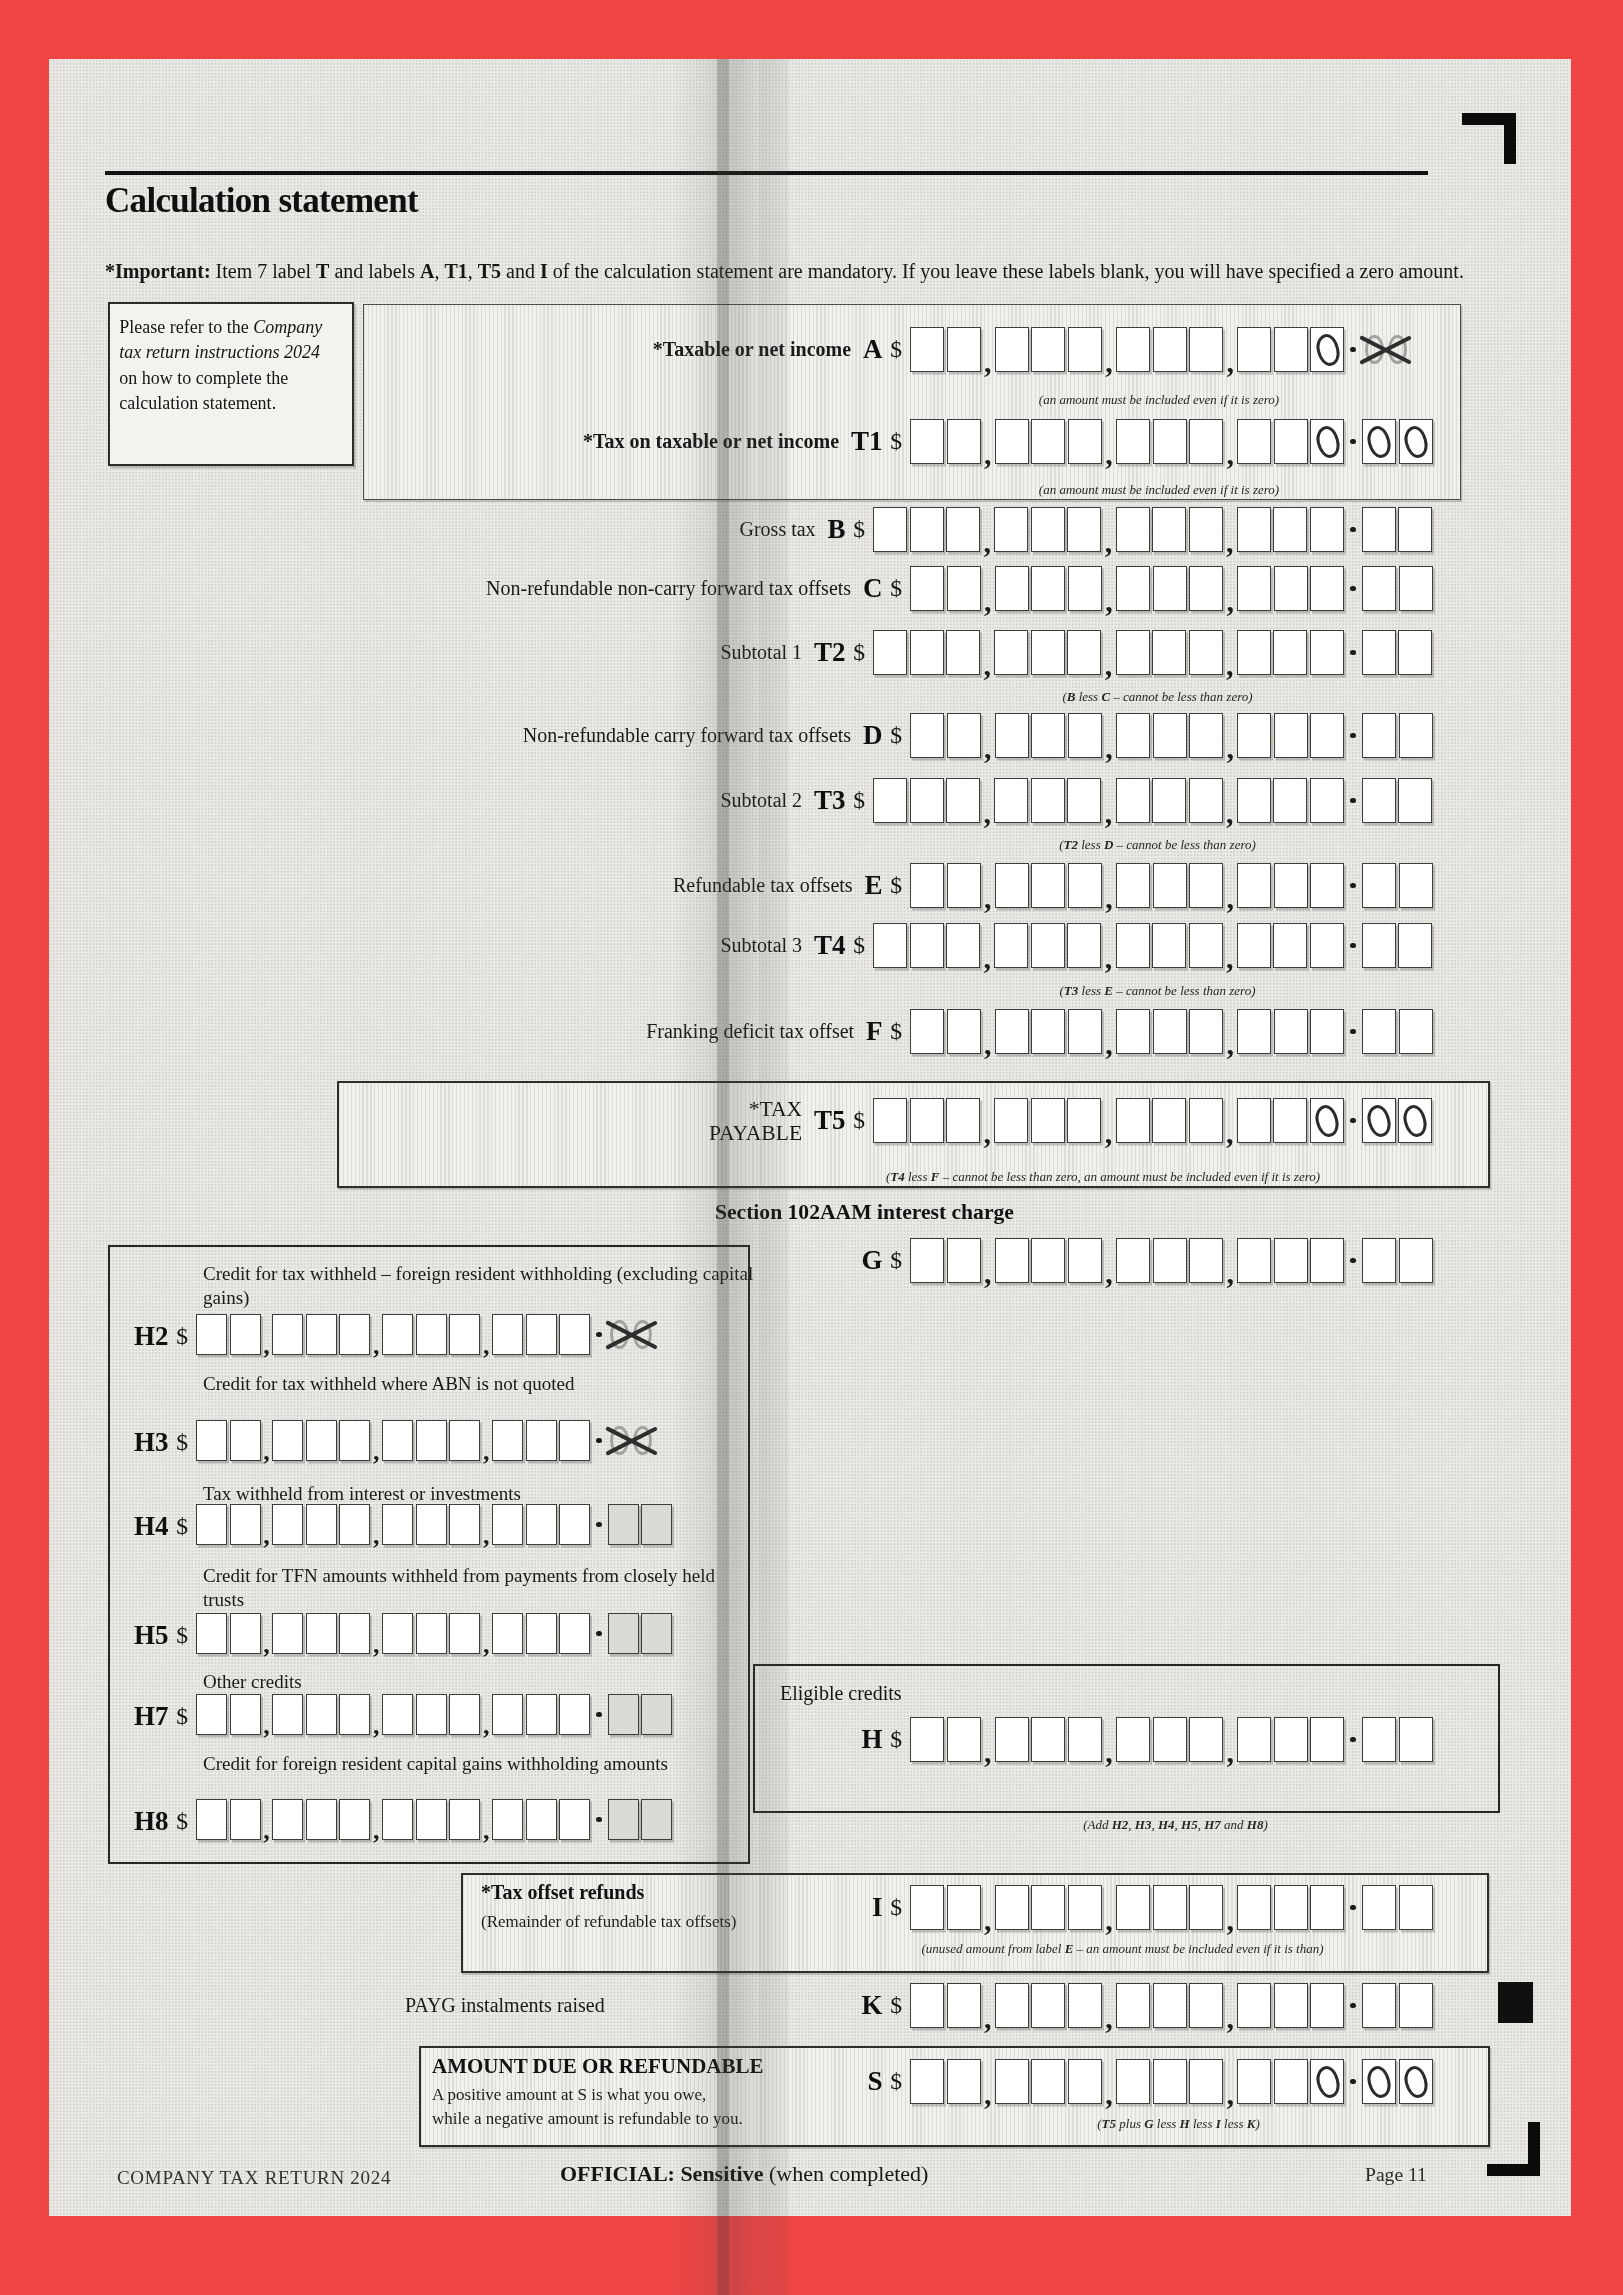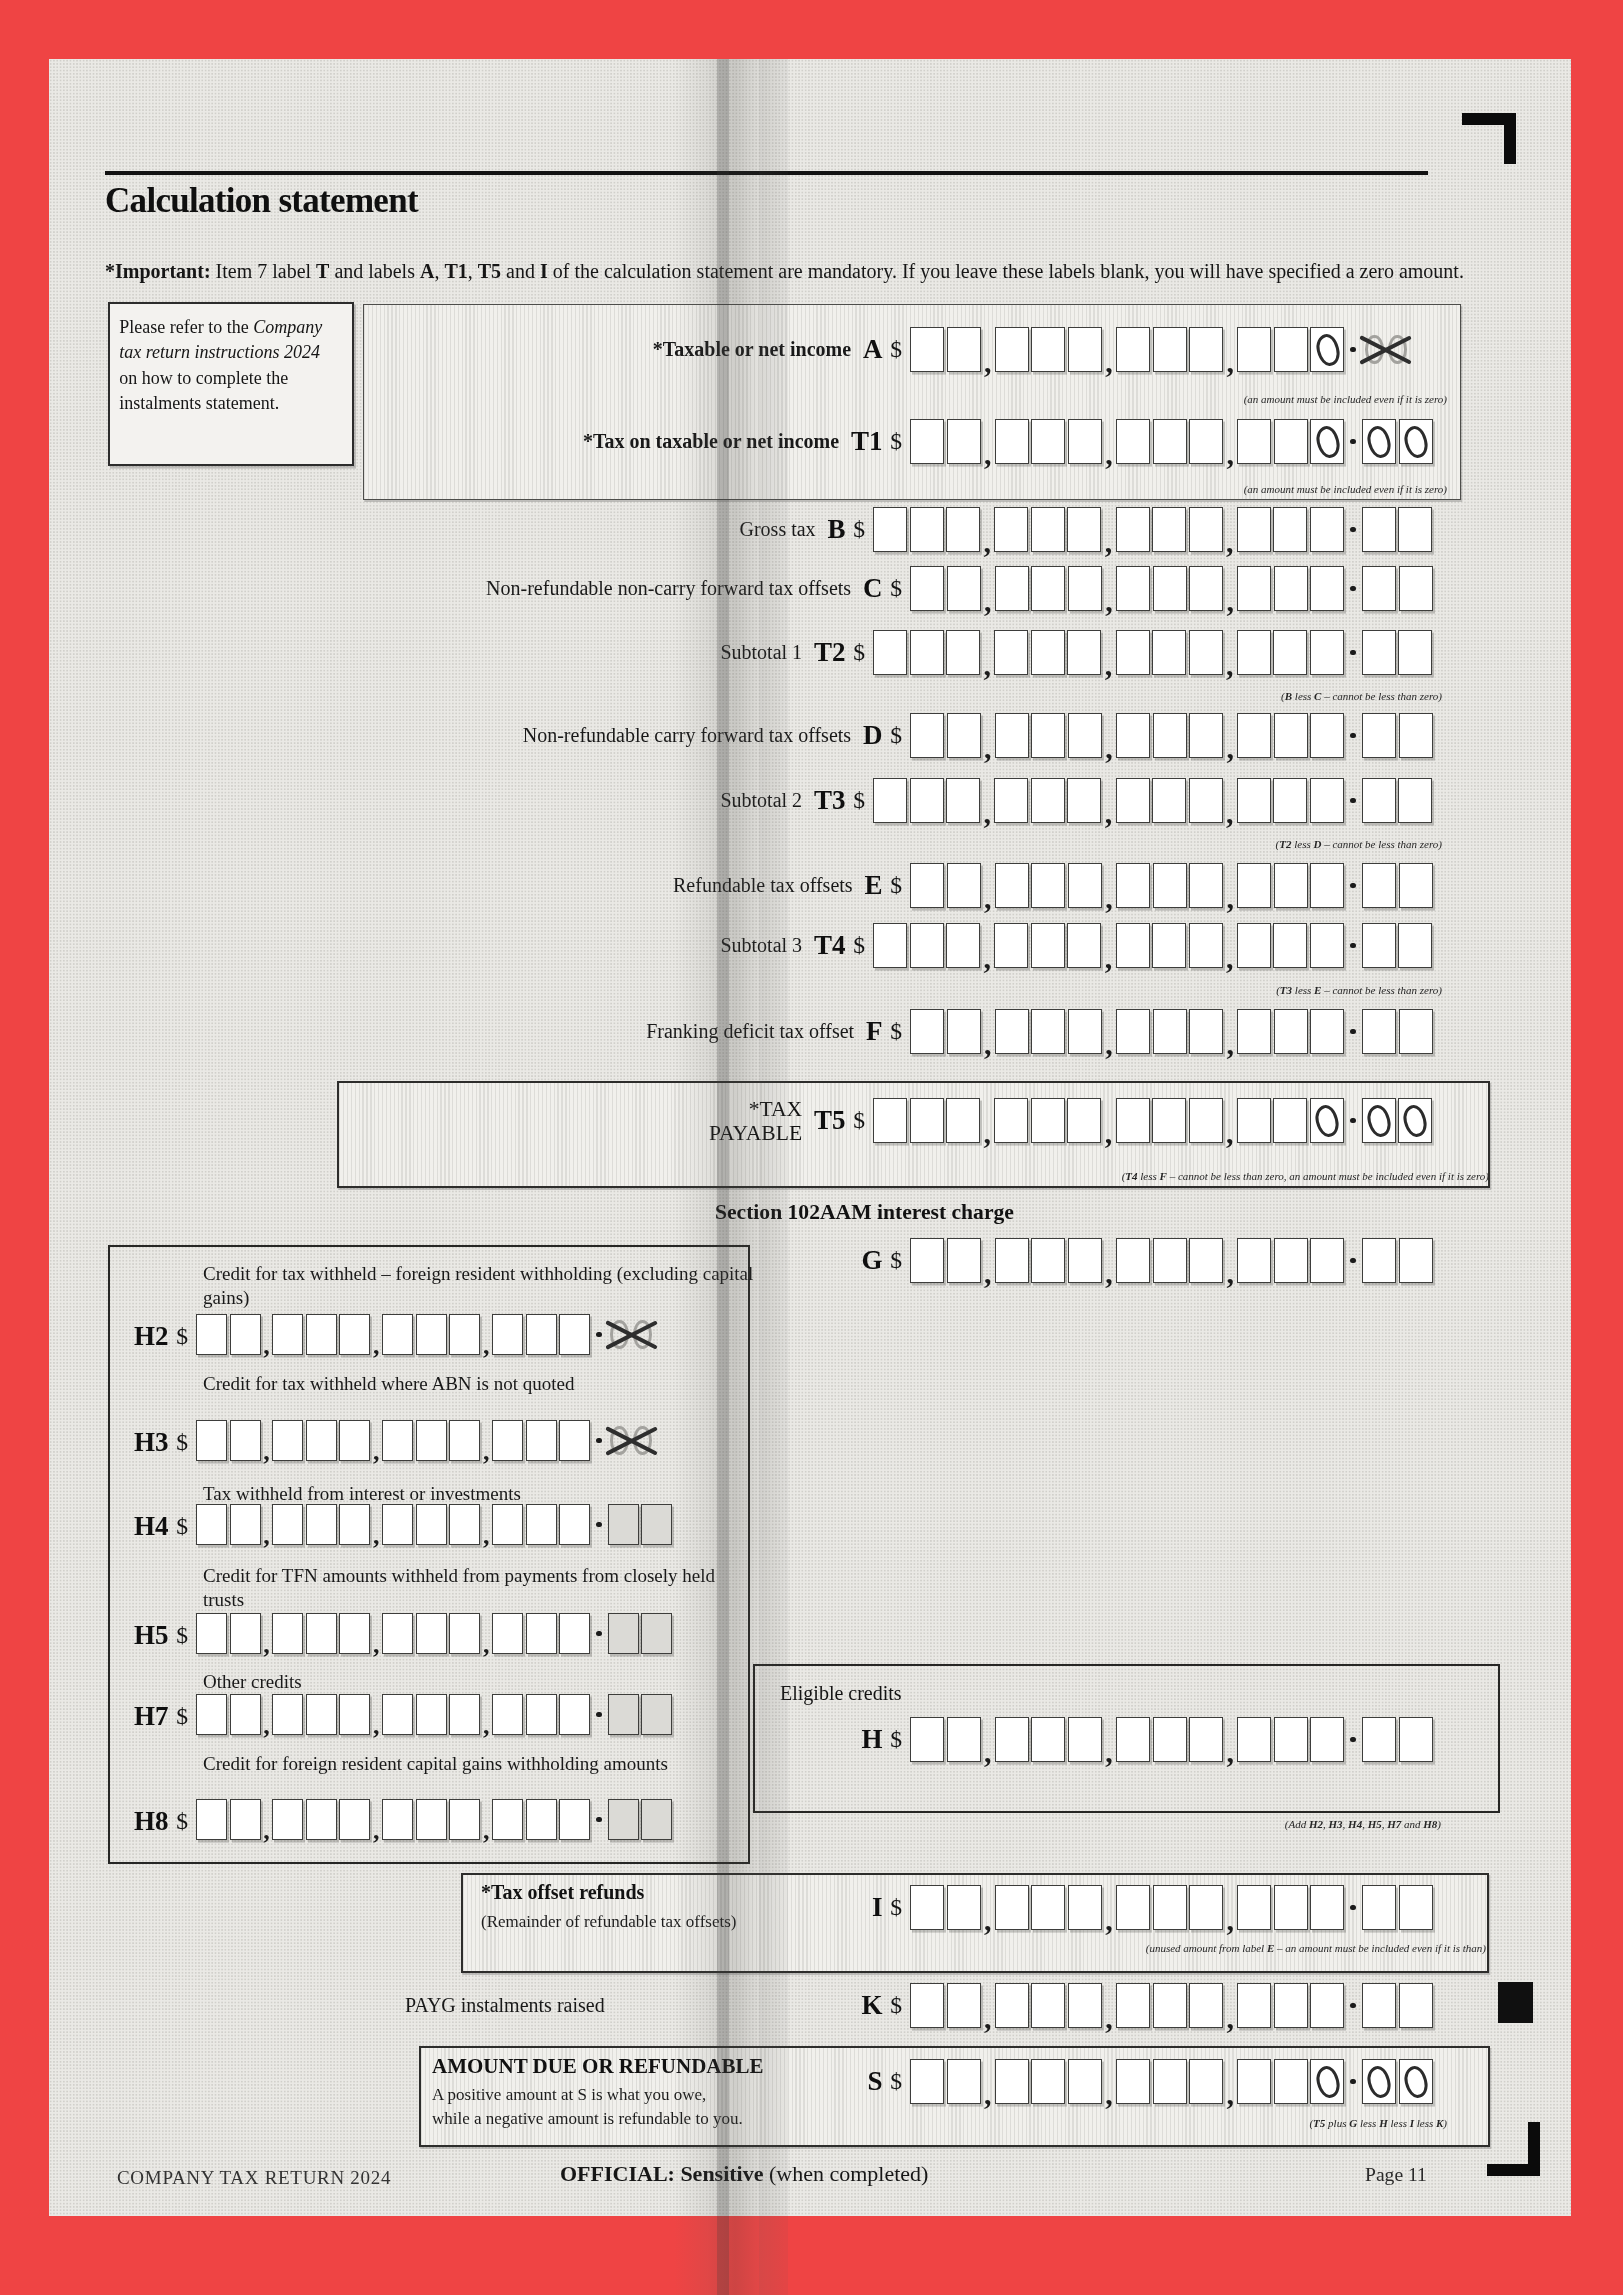--- a/index.html
+++ b/index.html
@@ -54,21 +54,21 @@
   .small .comma{font-size:26px;margin:0 2.6px -3.9px 2.6px;}
 
   .hw0{display:block;width:15.7px;height:26px;border:3.3px solid #2c2c2c;
        border-radius:60% 50% 55% 50% / 50% 55% 50% 60%;transform:rotate(-14deg);}
   .crossed{position:relative;display:inline-flex;gap:3.9px;align-items:center;padding:0 2.6px;}
   .crossed .g0{display:block;width:13px;height:23.6px;border:3.3px solid #a3a29e;border-radius:50%;}
   .crossed .xl,.crossed .xr{content:"";position:absolute;left:-5.2px;right:-5.2px;top:46%;height:3.9px;background:#2e2e2e;border-radius:2px;}
   .crossed .xl{transform:rotate(27deg);}
   .crossed .xr{transform:rotate(-27deg);}
 
-  .note{position:absolute;font-style:italic;font-size:11px;color:#262626;text-align:right;line-height:19.6px;}
+  .note{position:absolute;font-style:italic;font-size:13px;color:#262626;text-align:center;line-height:19.6px;}
   .note .b{font-weight:bold;}
   .subtext{position:absolute;font-size:17px;color:#1d1d1d;line-height:21.6px;}
   .sublabel{position:absolute;font-size:19px;line-height:23.6px;color:#191919;}
   .h-strong{position:absolute;font-weight:bold;font-size:21.6px;color:#121212;}
 
   #amount-title{font-weight:bold;font-size:21px;color:#111;}
   .footer{font-size:19px;color:#333;text-align:center;}
   #footer-center{font-size:22px;color:#161616;}
   #footer-center .b{font-weight:bold;}
 </style>
@@ -80,21 +80,21 @@
 
   <div class="abs rule" style="left:105px;top:171px;width:1323px;height:3.9px;"></div>
   <div class="abs corner-tr" style="left:1462px;top:113px;"></div>
   <div id="title" class="abs" style="left:105px;top:181px;">Calculation statement</div>
   <div id="important" class="abs" style="left:105px;top:257px;"><span class="b">*Important:</span><span> Item 7 label </span><span class="b">T</span><span> and labels </span><span class="b">A</span><span>, </span><span class="b">T1</span><span>, </span><span class="b">T5</span><span> and </span><span class="b">I</span><span> of the calculation statement are mandatory. If you leave these labels blank, you will have specified a zero amount.</span></div>
 
   <div id="instrbox" class="abs" style="left:108px;top:302px;">
     <span>Please refer to the </span><i>Company</i><br>
     <i>tax return instructions 2024</i><br>
     <span>on how to complete the</span><br>
-    <span>instalments statement.</span>
+    <span>calculation statement.</span>
   </div>
 
   <div class="abs shade" style="left:363px;top:304px;width:1096px;height:194px;"></div>
 
   <div class="label-part" style="top:327px;right:721px;">
     <span class="lbl bold">*Taxable or net income</span>
     <span class="ltr">A</span>
     <span class="dollar">$</span>
   </div>
   <div class="strip" style="top:327px;left:910px;">

